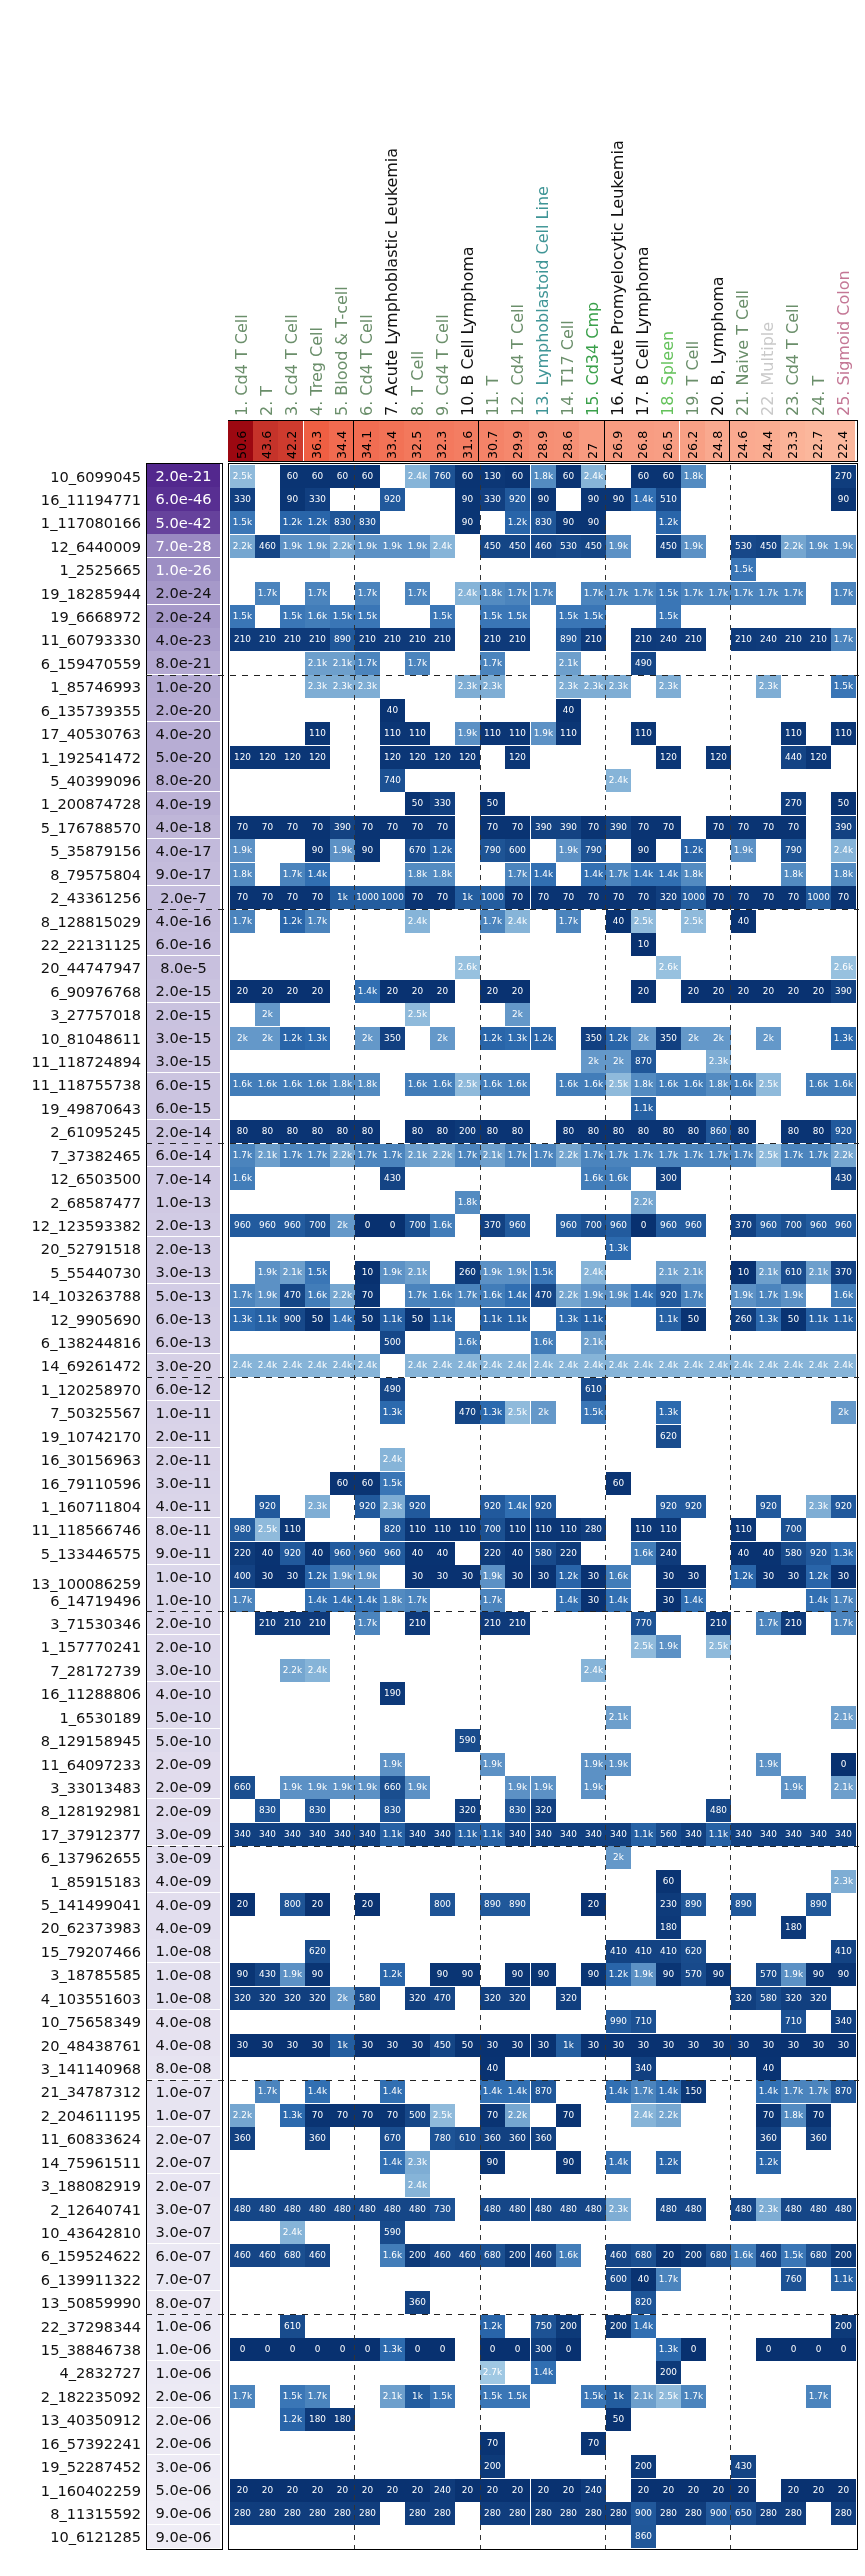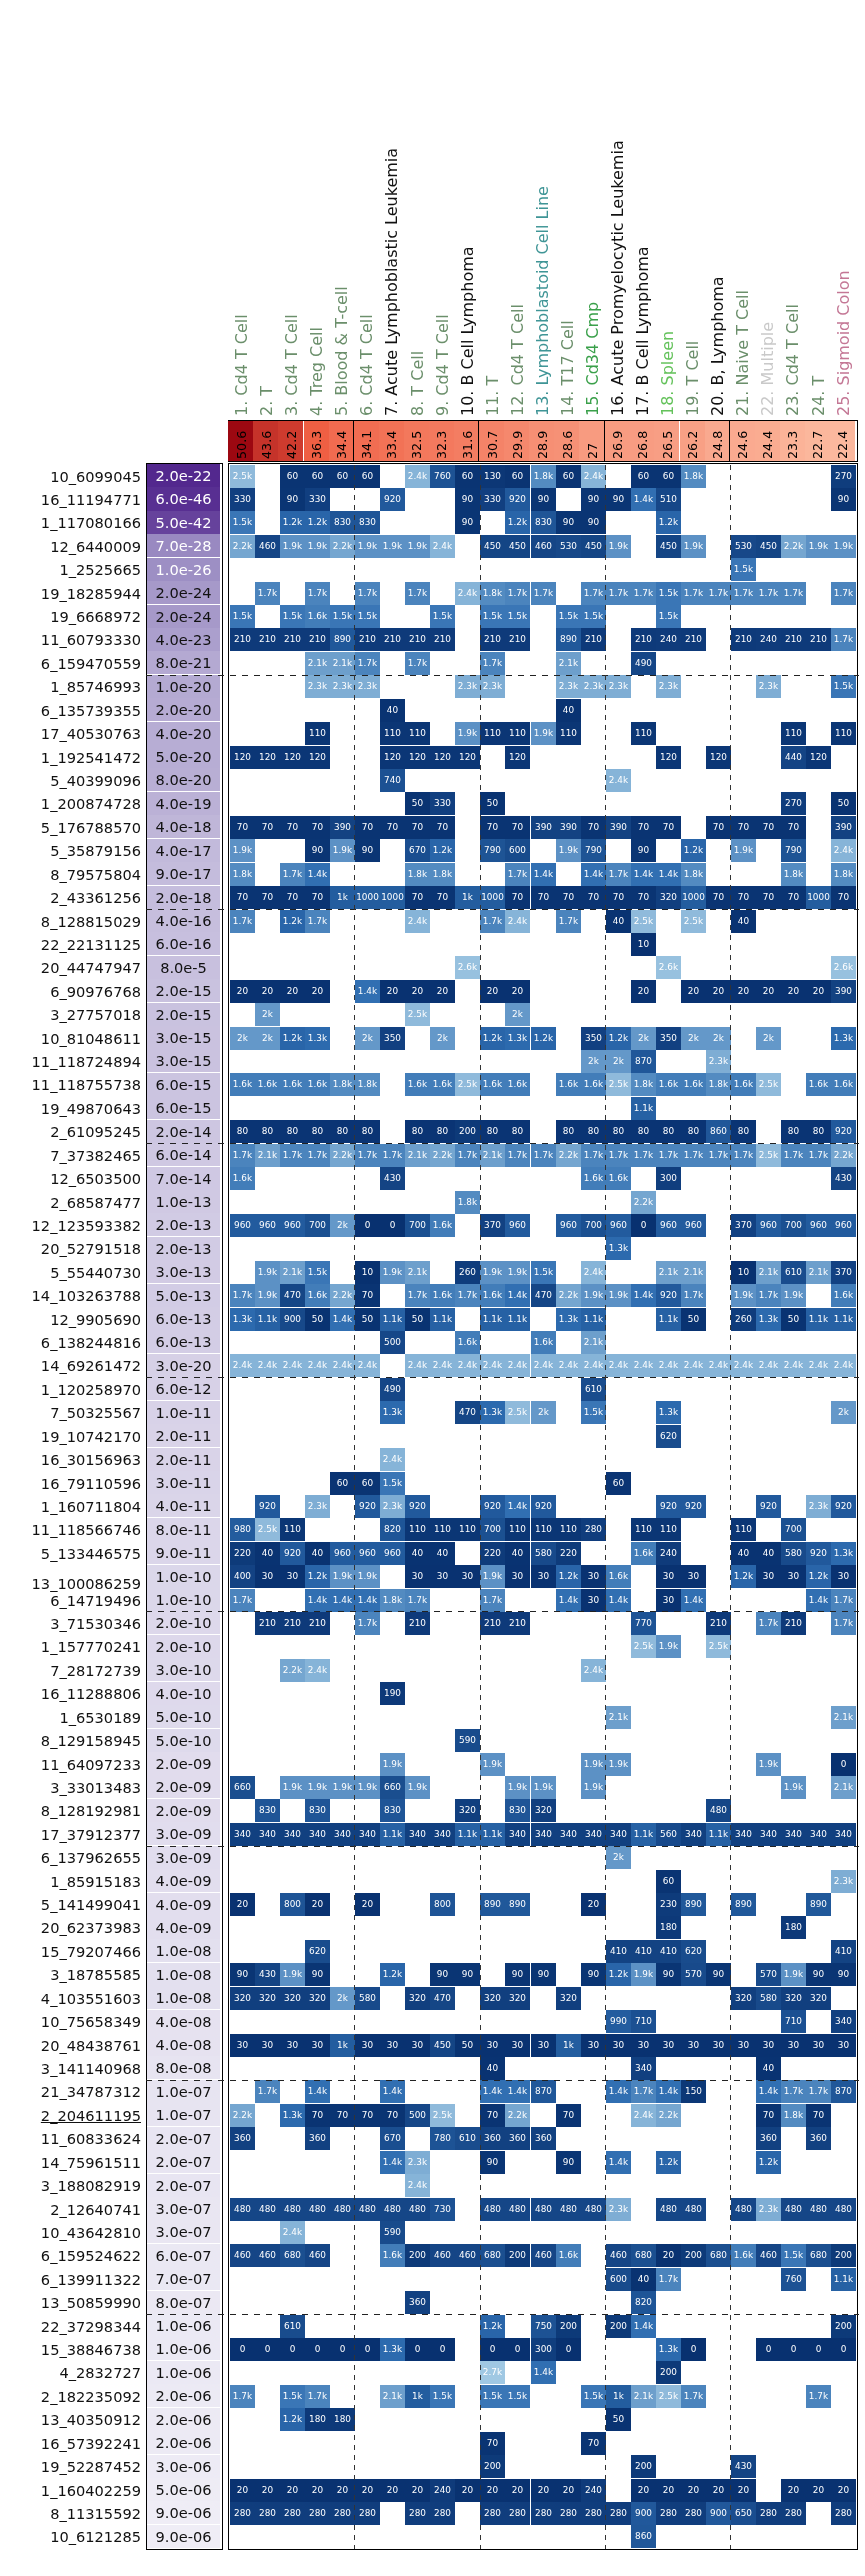--- a/index.html
+++ b/index.html
@@ -82,39 +82,39 @@
       <div class="redcell" style="left: 526px; width: 25px; background: rgb(250, 172, 145);"></div>
       <div class="redcell" style="left: 551px; width: 25px; background: rgb(251, 179, 152);"></div>
       <div class="redcell" style="left: 576px; width: 25px; background: rgb(251, 183, 156);"></div>
       <div class="redcell" style="left: 601px; width: 25px; background: rgb(252, 184, 158);"></div>
       <div class="redtick" style="left: 124px; top: 0px; height: 100%;"></div>
       <div class="redtick" style="left: 249px; top: 0px; height: 100%;"></div>
       <div class="redtick" style="left: 375px; top: 0px; height: 100%;"></div>
       <div class="redtick" style="left: 500px; top: 0px; height: 100%;"></div>
     </div>
   <div class="pwrap" id="pwrap" style="left: 146px; top: 463px; width: 77px; height: 2087px;">
-      <div class="pcell" style="left: 0px; top: 0px; width: 73px; line-height: 23.4px; background: rgb(83, 40, 142); color: rgb(255, 255, 255);">2.0e-22</div>
+      <div class="pcell" style="left: 0px; top: 0px; width: 73px; line-height: 23.4px; background: rgb(83, 40, 142); color: rgb(255, 255, 255);">2.0e-21</div>
       <div class="pcell" style="left: 0px; top: 23.4px; width: 73px; line-height: 23.4px; background: rgb(88, 47, 146); color: rgb(255, 255, 255);">6.0e-46</div>
       <div class="pcell" style="left: 0px; top: 47px; width: 73px; line-height: 23.4px; background: rgb(102, 66, 156); color: rgb(255, 255, 255);">5.0e-42</div>
       <div class="pcell" style="left: 0px; top: 70px; width: 73px; line-height: 23.4px; background: rgb(153, 137, 193); color: rgb(255, 255, 255);">7.0e-28</div>
       <div class="pcell" style="left: 0px; top: 94px; width: 73px; line-height: 23.4px; background: rgb(157, 143, 196); color: rgb(255, 255, 255);">1.0e-26</div>
       <div class="pcell" style="left: 0px; top: 117px; width: 73px; line-height: 23.4px; background: rgb(166, 153, 201); color: rgb(17, 17, 17);">2.0e-24</div>
       <div class="pcell" style="left: 0px; top: 141px; width: 73px; line-height: 23.4px; background: rgb(166, 153, 201); color: rgb(17, 17, 17);">2.0e-24</div>
       <div class="pcell" style="left: 0px; top: 164px; width: 73px; line-height: 23.4px; background: rgb(171, 159, 205); color: rgb(17, 17, 17);">4.0e-23</div>
       <div class="pcell" style="left: 0px; top: 187px; width: 73px; line-height: 23.4px; background: rgb(180, 169, 210); color: rgb(17, 17, 17);">8.0e-21</div>
       <div class="pcell" style="left: 0px; top: 211px; width: 73px; line-height: 23.4px; background: rgb(180, 170, 210); color: rgb(17, 17, 17);">1.0e-20</div>
       <div class="pcell" style="left: 0px; top: 234px; width: 73px; line-height: 23.4px; background: rgb(182, 171, 211); color: rgb(17, 17, 17);">2.0e-20</div>
       <div class="pcell" style="left: 0px; top: 258px; width: 73px; line-height: 23.4px; background: rgb(183, 173, 212); color: rgb(17, 17, 17);">4.0e-20</div>
       <div class="pcell" style="left: 0px; top: 281px; width: 73px; line-height: 23.4px; background: rgb(183, 173, 212); color: rgb(17, 17, 17);">5.0e-20</div>
       <div class="pcell" style="left: 0px; top: 304px; width: 73px; line-height: 23.4px; background: rgb(184, 174, 212); color: rgb(17, 17, 17);">8.0e-20</div>
       <div class="pcell" style="left: 0px; top: 328px; width: 73px; line-height: 23.4px; background: rgb(187, 177, 214); color: rgb(17, 17, 17);">4.0e-19</div>
       <div class="pcell" style="left: 0px; top: 351px; width: 73px; line-height: 23.4px; background: rgb(191, 182, 216); color: rgb(17, 17, 17);">4.0e-18</div>
       <div class="pcell" style="left: 0px; top: 375px; width: 73px; line-height: 23.4px; background: rgb(194, 186, 219); color: rgb(17, 17, 17);">4.0e-17</div>
       <div class="pcell" style="left: 0px; top: 398px; width: 73px; line-height: 23.4px; background: rgb(196, 188, 220); color: rgb(17, 17, 17);">9.0e-17</div>
-      <div class="pcell" style="left: 0px; top: 422px; width: 73px; line-height: 23.4px; background: rgb(197, 189, 221); color: rgb(17, 17, 17);">2.0e-18</div>
+      <div class="pcell" style="left: 0px; top: 422px; width: 73px; line-height: 23.4px; background: rgb(197, 189, 221); color: rgb(17, 17, 17);">2.0e-7</div>
       <div class="pcell" style="left: 0px; top: 445px; width: 73px; line-height: 23.4px; background: rgb(198, 190, 221); color: rgb(17, 17, 17);">4.0e-16</div>
       <div class="pcell" style="left: 0px; top: 468px; width: 73px; line-height: 23.4px; background: rgb(199, 191, 222); color: rgb(17, 17, 17);">6.0e-16</div>
       <div class="pcell" style="left: 0px; top: 492px; width: 73px; line-height: 23.4px; background: rgb(200, 192, 222); color: rgb(17, 17, 17);">8.0e-5</div>
       <div class="pcell" style="left: 0px; top: 515px; width: 73px; line-height: 23.4px; background: rgb(201, 194, 223); color: rgb(17, 17, 17);">2.0e-15</div>
       <div class="pcell" style="left: 0px; top: 539px; width: 73px; line-height: 23.4px; background: rgb(201, 194, 223); color: rgb(17, 17, 17);">2.0e-15</div>
       <div class="pcell" style="left: 0px; top: 562px; width: 73px; line-height: 23.4px; background: rgb(202, 194, 223); color: rgb(17, 17, 17);">3.0e-15</div>
       <div class="pcell" style="left: 0px; top: 585px; width: 73px; line-height: 23.4px; background: rgb(202, 194, 223); color: rgb(17, 17, 17);">3.0e-15</div>
       <div class="pcell" style="left: 0px; top: 609px; width: 73px; line-height: 23.4px; background: rgb(203, 196, 224); color: rgb(17, 17, 17);">6.0e-15</div>
       <div class="pcell" style="left: 0px; top: 632px; width: 73px; line-height: 23.4px; background: rgb(203, 196, 224); color: rgb(17, 17, 17);">6.0e-15</div>
       <div class="pcell" style="left: 0px; top: 656px; width: 73px; line-height: 23.4px; background: rgb(205, 198, 225); color: rgb(17, 17, 17);">2.0e-14</div>
@@ -244,21 +244,21 @@
       <div class="rowlab" style="left: 0px; top: 1870px; width: 141px; line-height: 23.4px;">1_85915183</div>
       <div class="rowlab" style="left: 0px; top: 1893px; width: 141px; line-height: 23.4px;">5_141499041</div>
       <div class="rowlab" style="left: 0px; top: 1916px; width: 141px; line-height: 23.4px;">20_62373983</div>
       <div class="rowlab" style="left: 0px; top: 1940px; width: 141px; line-height: 23.4px;">15_79207466</div>
       <div class="rowlab" style="left: 0px; top: 1963px; width: 141px; line-height: 23.4px;">3_18785585</div>
       <div class="rowlab" style="left: 0px; top: 1987px; width: 141px; line-height: 23.4px;">4_103551603</div>
       <div class="rowlab" style="left: 0px; top: 2010px; width: 141px; line-height: 23.4px;">10_75658349</div>
       <div class="rowlab" style="left: 0px; top: 2034px; width: 141px; line-height: 23.4px;">20_48438761</div>
       <div class="rowlab" style="left: 0px; top: 2057px; width: 141px; line-height: 23.4px;">3_141140968</div>
       <div class="rowlab" style="left: 0px; top: 2080px; width: 141px; line-height: 23.4px;">21_34787312</div>
-      <div class="rowlab" style="left: 0px; top: 2104px; width: 141px; line-height: 23.4px; text-decoration: underline;">2_204611195</div>
+      <div class="rowlab" style="left: 0px; top: 2104px; width: 141px; line-height: 23.4px;">2_204611195</div>
       <div class="rowlab" style="left: 0px; top: 2127px; width: 141px; line-height: 23.4px;">11_60833624</div>
       <div class="rowlab" style="left: 0px; top: 2151px; width: 141px; line-height: 23.4px;">14_75961511</div>
       <div class="rowlab" style="left: 0px; top: 2174px; width: 141px; line-height: 23.4px;">3_188082919</div>
       <div class="rowlab" style="left: 0px; top: 2198px; width: 141px; line-height: 23.4px;">2_12640741</div>
       <div class="rowlab" style="left: 0px; top: 2221px; width: 141px; line-height: 23.4px;">10_43642810</div>
       <div class="rowlab" style="left: 0px; top: 2244px; width: 141px; line-height: 23.4px;">6_159524622</div>
       <div class="rowlab" style="left: 0px; top: 2268px; width: 141px; line-height: 23.4px;">6_139911322</div>
       <div class="rowlab" style="left: 0px; top: 2291px; width: 141px; line-height: 23.4px;">13_50859990</div>
       <div class="rowlab" style="left: 0px; top: 2315px; width: 141px; line-height: 23.4px;">22_37298344</div>
       <div class="rowlab" style="left: 0px; top: 2338px; width: 141px; line-height: 23.4px;">15_38846738</div>

